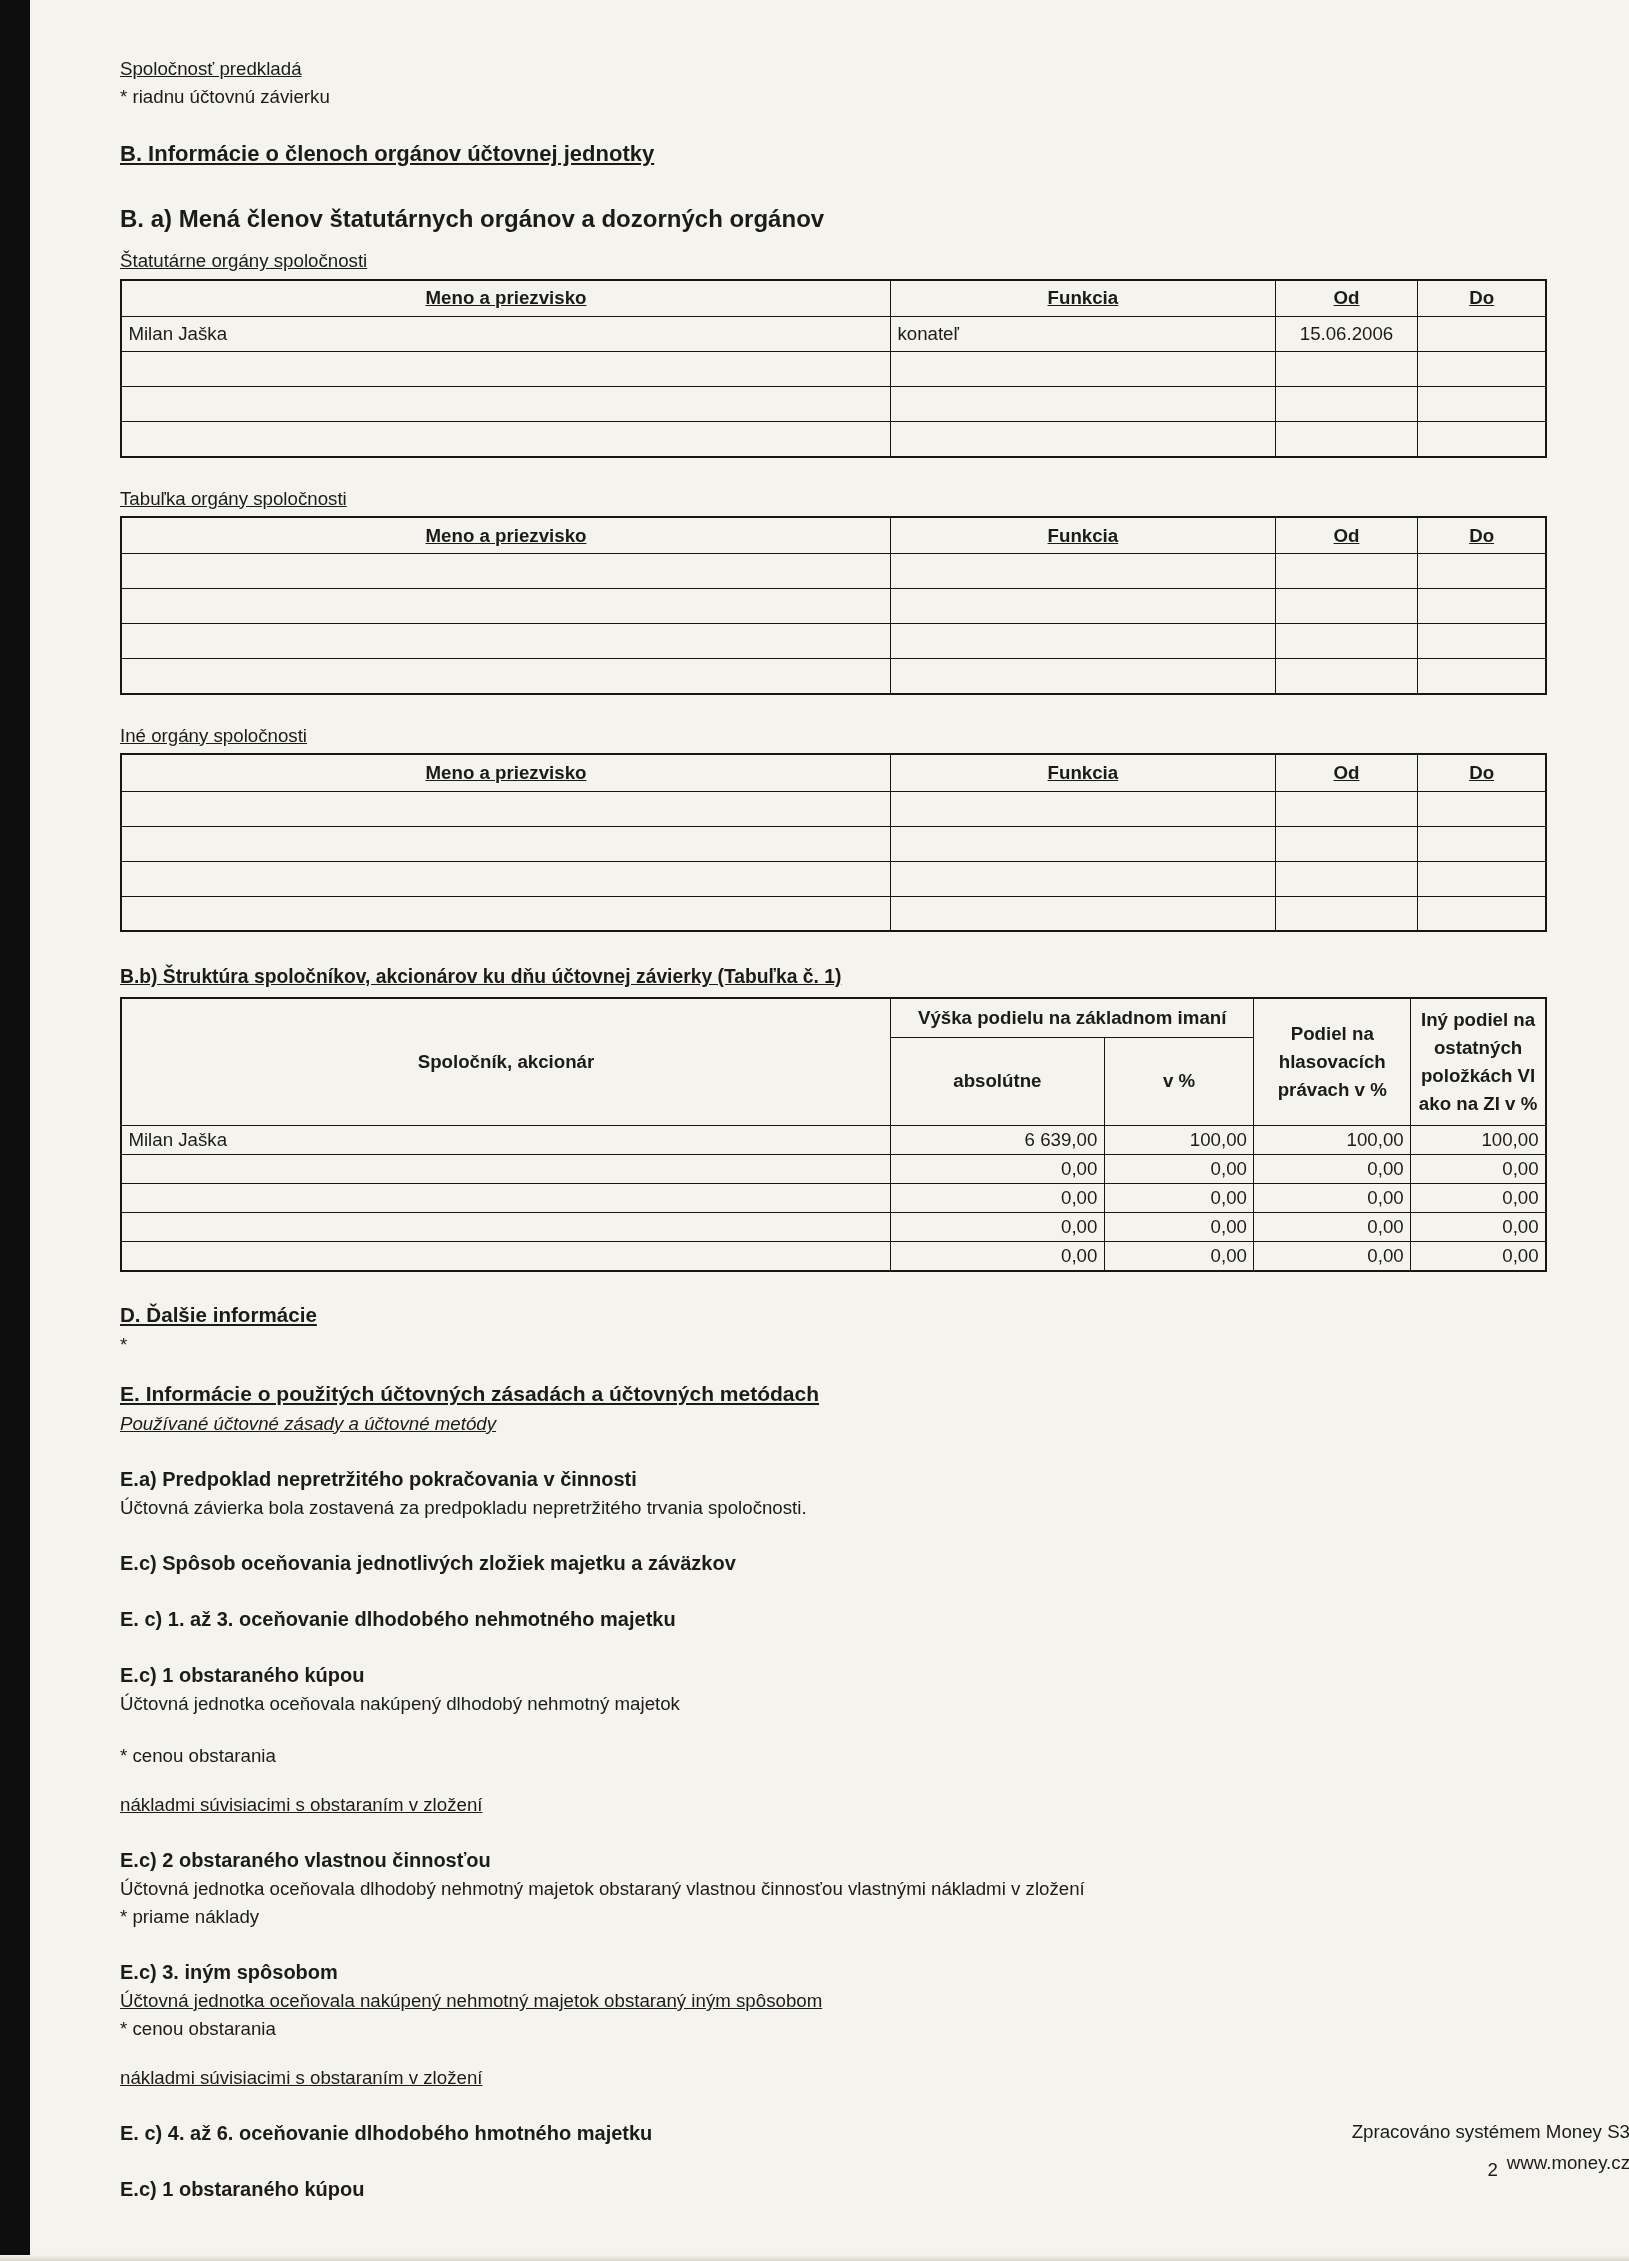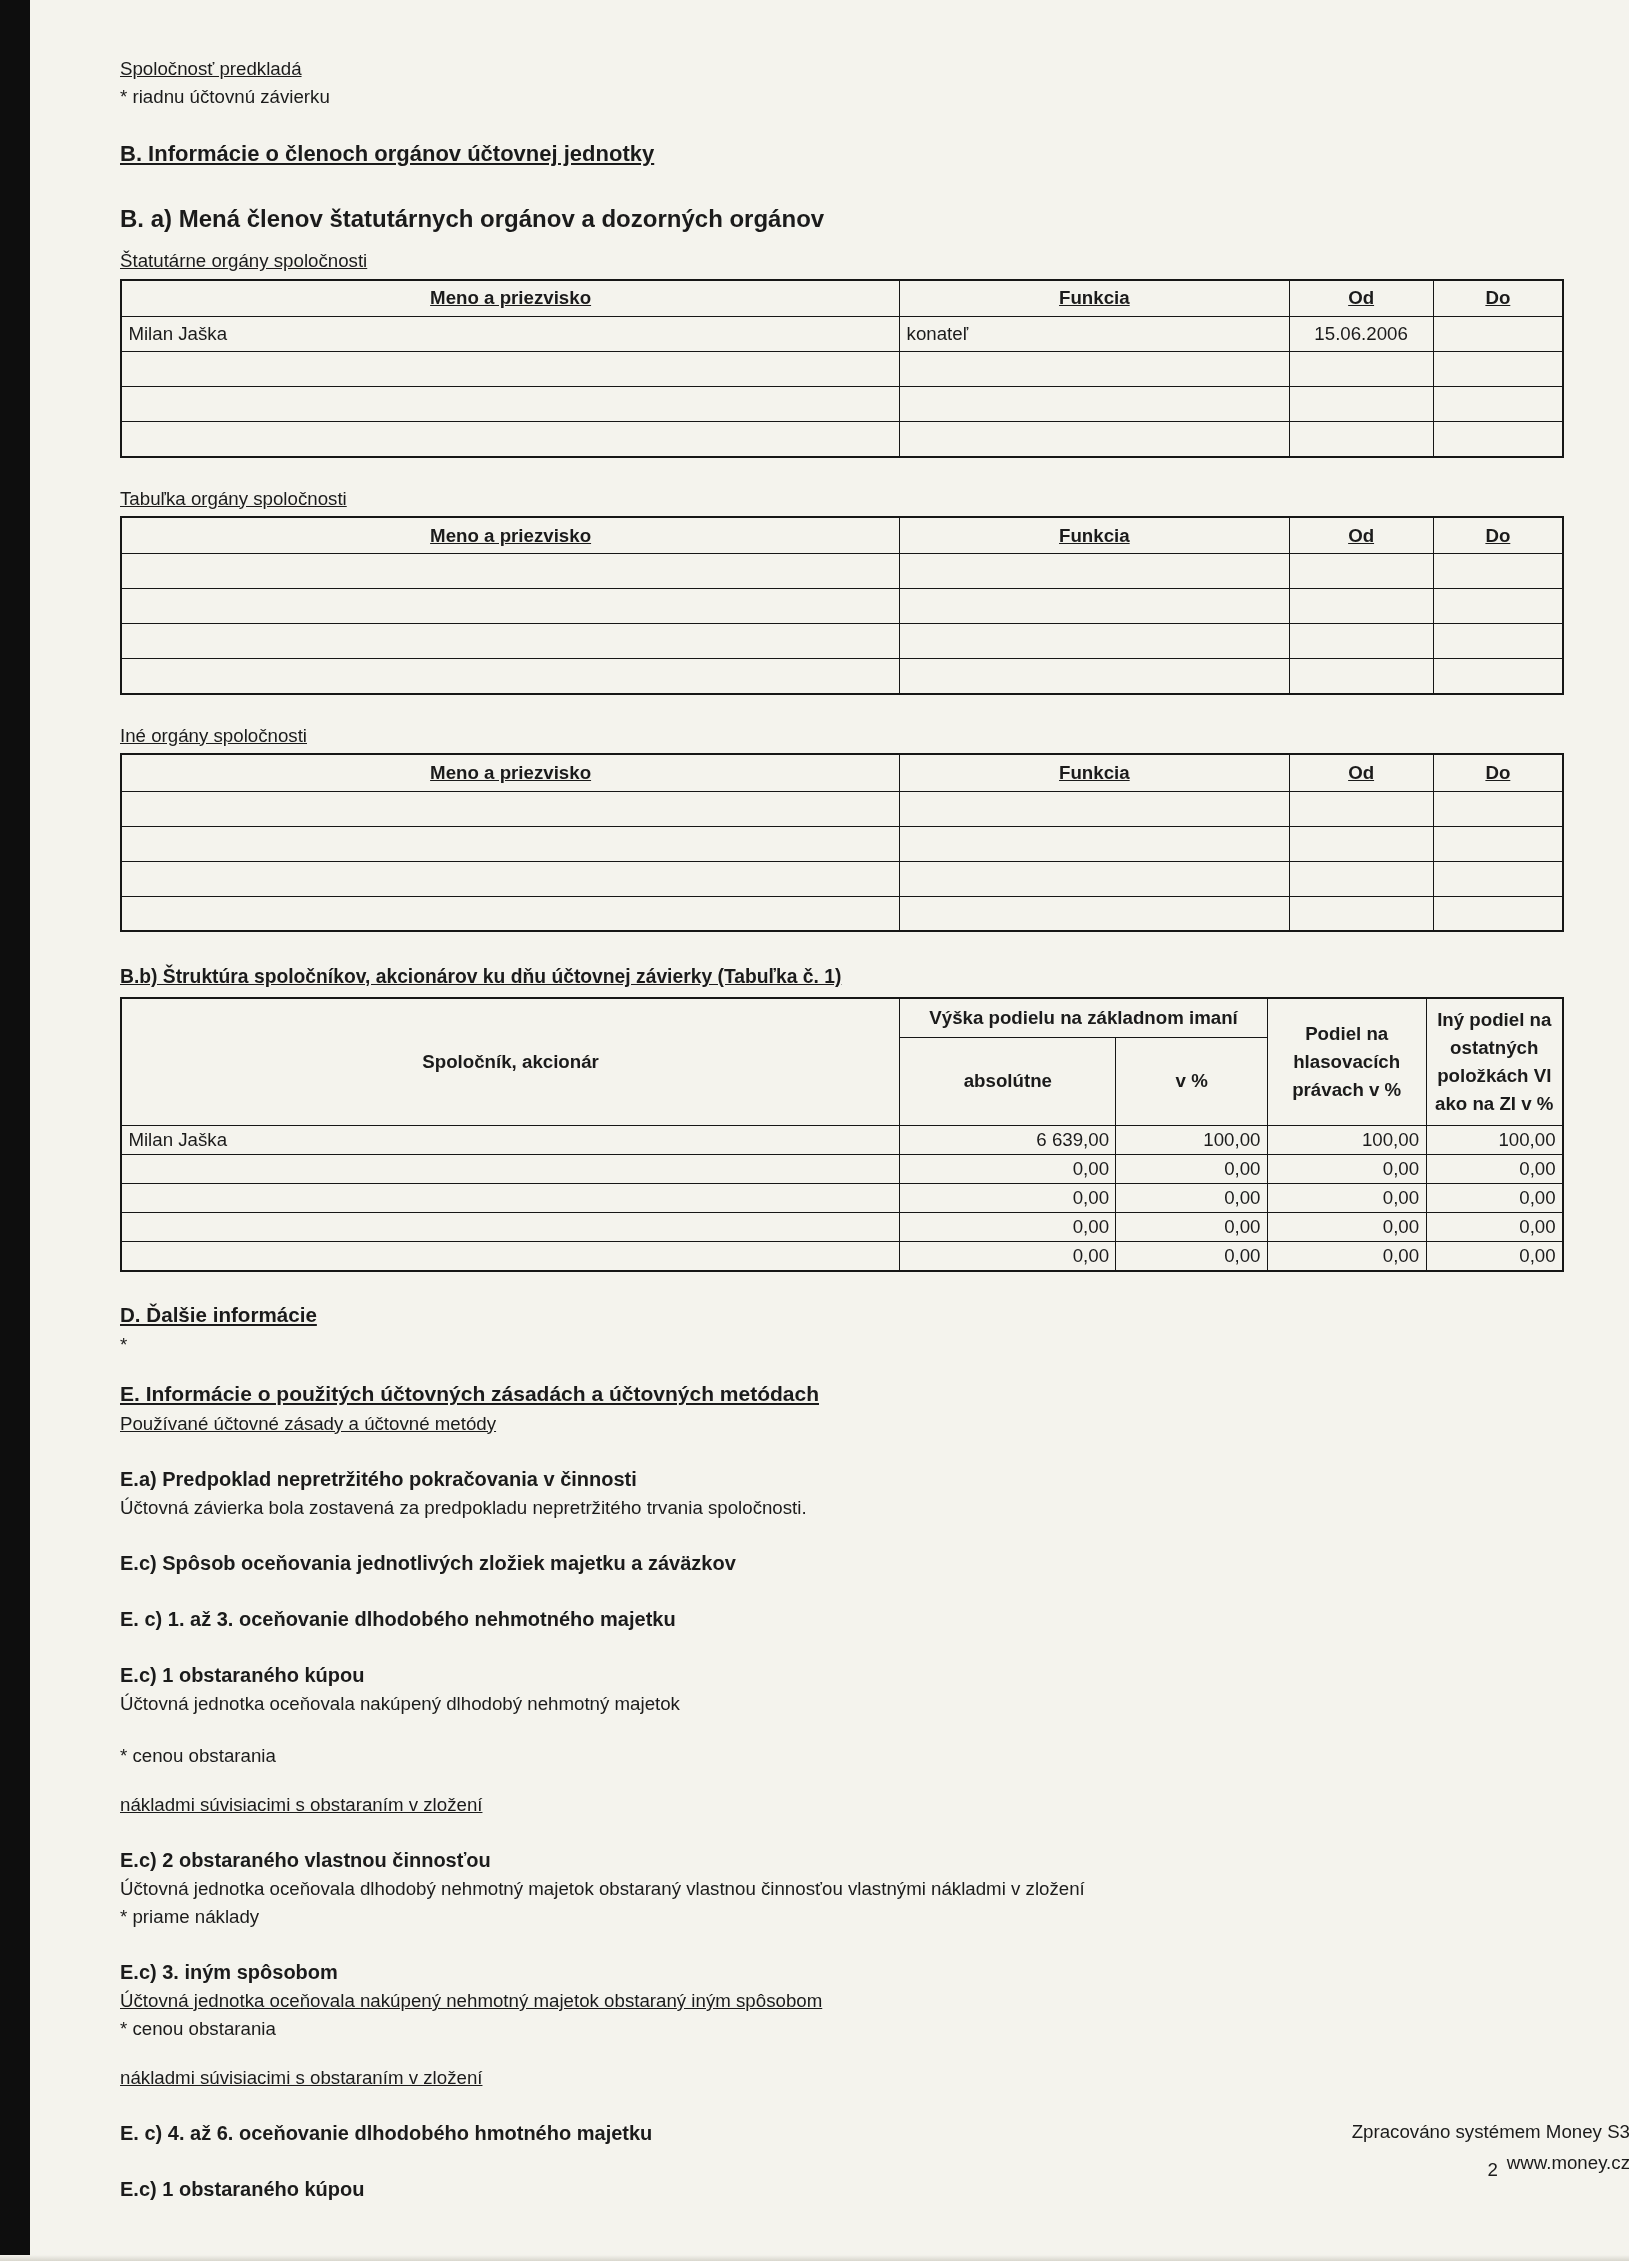--- a/index.html
+++ b/index.html
@@ -16,21 +16,21 @@
   .scan-edge {
     position:absolute; left:0; top:0; width:30px; height:100%;
     background:#0e0e0e;
   }
   .scan-edge-bottom{
     position:absolute; left:0; bottom:0; width:100%; height:6.4px;
     background:linear-gradient(to bottom,#f4f3ed,#d8d6cd);
   }
   .page {
     position:absolute; left:30px; top:0; right:0; bottom:0;
-    padding:55px 66px 0 90px;
+    padding:55px 83px 0 90px;
   }
   .u { text-decoration:underline; }
 
   .intro-line1 { text-decoration:underline; }
   .sec-title-b { margin-top:26px; font-size:22px; font-weight:bold; text-decoration:underline; }
   .sec-sub-ba { margin-top:31px; font-size:24px; font-weight:bold; }
 
   .tbl-caption { margin-top:27px; margin-bottom:3.2px; text-decoration:underline; }
   .tbl-caption.first { margin-top:10.3px; }
 
@@ -59,21 +59,21 @@
   .bb-table thead tr.group-row th { height:39px; }
   .bb-table thead tr.sub-row th { height:88px; vertical-align:middle; }
   .bb-table tbody tr { height:28px; }
   .bb-table td { text-align:right; padding-right:6.4px; }
   .bb-table td:first-child { text-align:left; padding-left:6.4px; }
 
   .sec-title-d { margin-top:28px; font-size:20.6px; font-weight:bold; text-decoration:underline; }
   .d-note { margin-top:0; }
 
   .sec-title-e { margin-top:19.3px; font-size:21px; font-weight:bold; text-decoration:underline; }
-  .e-sub { margin-top:0; text-decoration:underline; }
+  .e-sub { margin-top:0; text-decoration:underline;font-style:italic; }
 
   .para-title { margin-top:26px; font-size:20px; font-weight:bold; }
   .para-text { margin-top:0; }
   .bullet-line { margin-top:24.5px; }
   .note-line { margin-top:20.6px; text-decoration:underline; }
 
   .footer {
     position:absolute; left:0; right:0; bottom:83px;
     text-align:right; line-height:31px;
   }

